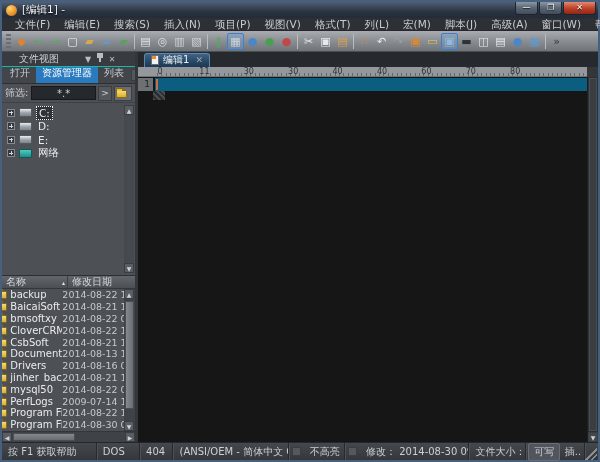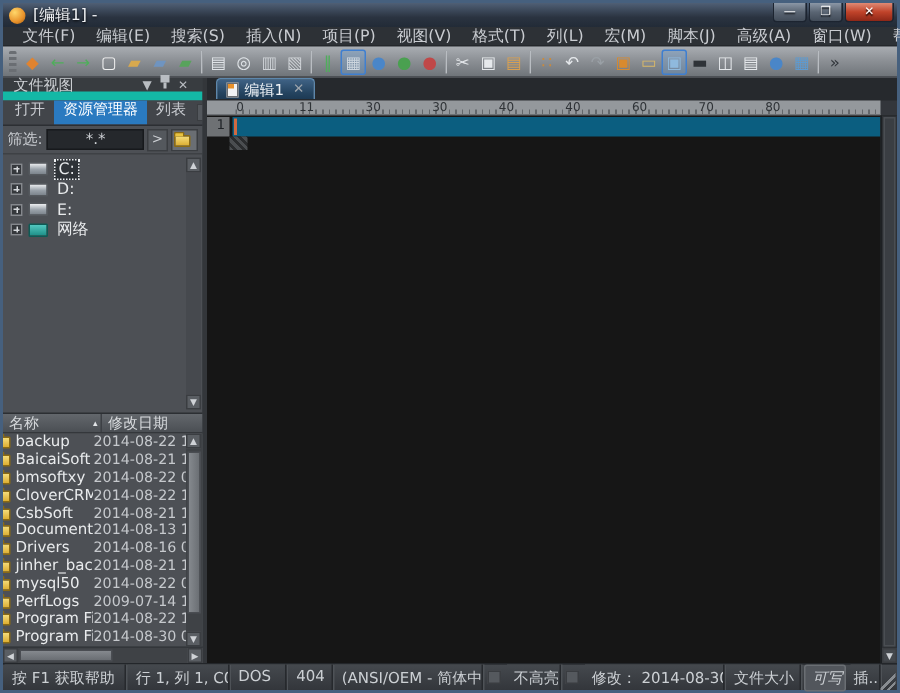--- a/index.html
+++ b/index.html
@@ -35,22 +35,22 @@
   .tbtn { width:17px; height:17px; display:flex; align-items:center; justify-content:center;
     border:1px solid transparent; border-radius:2px; flex:none; }
   .tbtn.sel { border-color:#3f7fd0; background:rgba(110,160,215,.35); }
   .tbtn span { font-size:11px; line-height:1; }
 
   
   .workspace { display:flex; height:390px; }
 
   
   .sidebar { width:133px; background:#4d5055; display:flex; flex-direction:column; flex:none; }
-  .side-header { height:15px; background:#383c40; border-bottom:6px solid #14b8a6;
-    display:flex; align-items:center; padding:0 7px; color:#ced1d5; font-size:10px; }
+  .side-header { height:15px; background:#383c40; border-bottom:1px solid #14b8a6;
+    display:flex; align-items:center; padding:0 17px; color:#ced1d5; font-size:10px; }
   .side-header .sp { flex:1; }
   .hbtn { color:#b9bdc2; font-size:8px; width:12px; text-align:center; line-height:13px; }
   .pin-ic { display:inline-block; width:6px; height:9px; position:relative; }
   .pin-ic:before { content:""; position:absolute; left:0; top:0; width:6px; height:5px; background:#b9bdc2; }
   .pin-ic:after { content:""; position:absolute; left:2px; top:5px; width:2px; height:4px; background:#b9bdc2; }
 
   .side-tabs { height:17px; background:#42454a; border-bottom:1px solid #2c2f33;
     display:flex; align-items:flex-end; padding-left:2px; overflow:hidden; }
   .stab { font-size:10px; color:#c9ccd1; padding:2px 6px 3px; white-space:nowrap; }
   .stab.active { background:#2a7ac0; color:#fff; border-radius:2px 2px 0 0; }
@@ -106,21 +106,21 @@
   .hscroll .thumb { position:absolute; top:1px; bottom:1px; left:11px; width:62px;
     background:linear-gradient(#85898e,#6a6e73); border:1px solid #4a4d52; }
   .harr { position:absolute; top:0; width:10px; height:10px; background:#5a5e63; border:1px solid #3a3d41;
     color:#cfd2d6; font-size:6px; text-align:center; line-height:9px; }
   .harr.left { left:0; } .harr.right { right:0; }
 
   .vsplit { width:3px; background:#33363a; flex:none; }
 
   
   .editor { flex:1; display:flex; flex-direction:column; min-width:0; }
-  .etabs { height:15px; background:#26292d; display:flex; align-items:flex-start; padding-left:6px; }
+  .etabs { height:15px; background:#26292d; display:flex; align-items:center; padding-left:6px; }
   .etab { height:14px; display:flex; align-items:center; padding:0 6px;
     background:linear-gradient(#3f6285,#24435f 70%,#1d3a54); border:1px solid #5d87ac; border-bottom:none;
     border-radius:3px 3px 0 0; }
   .etab-ico { width:8px; height:10px; background:#f0f2f4; border:1px solid #6a6e73; position:relative; margin-right:4px; }
   .etab-ico:before { content:""; position:absolute; left:0; top:0; width:4px; height:3px; background:#e8912a; }
   .etab-label { color:#eef2f6; font-size:10px; white-space:nowrap; }
   .etab-close { color:#9fa6ad; font-size:9px; margin-left:6px; }
 
   .ruler { height:10px; background:#94989c; position:relative; border-bottom:1px solid #6e7276; margin-right:11px; }
   .ruler-ticks { position:absolute; left:19px; right:0; bottom:0; height:3px;
@@ -137,21 +137,21 @@
   .evscroll { position:absolute; right:0; top:-10px; bottom:0; width:11px; background:#2d3034; border-left:1px solid #1d2023; }
   .evscroll .thumb { position:absolute; left:1px; right:1px; top:11px; bottom:11px; background:#3a3e43; border:1px solid #4a4e53; }
   .evscroll .sarr { background:#44484d; }
 
   
   .statusbar { height:18px; background:linear-gradient(#45494e,#33363b); border-top:1px solid #23262a;
     display:flex; align-items:center; color:#ccd0d4; font-size:10px; }
   .seg { padding:0 6px; white-space:nowrap; border-right:1px solid #26292d; box-shadow:1px 0 0 #4e5257; height:100%;
     display:flex; align-items:center; overflow:hidden; }
   .sbtn-sm { width:9px; height:9px; background:#55595e; border:1px solid #3a3d41; margin:0 3px; flex:none; }
-  .seg.button { background:#52565c; border:1px solid #6a6e73; border-radius:2px; height:18px; margin:0 2px; box-shadow:none; padding:0 5px;font-style:italic; }
+  .seg.button { background:#52565c; border:1px solid #6a6e73; border-radius:2px; height:18px; margin:0 2px; box-shadow:none; padding:0 5px; }
   .grip { width:12px; height:12px; margin-left:auto; margin-right:1px; align-self:flex-end;
     background:
       linear-gradient(135deg, transparent 50%, #888c91 50% 60%, transparent 60% 72%, #888c91 72% 82%, transparent 82%); }
 </style>
 </head>
 <body>
 
 <div class="window">
 
   <div class="titlebar">
@@ -463,21 +463,20 @@
 
           <div class="thumb"></div>
           <div class="sarr dn">▼</div>
         </div>
       </div>
     </div>
   </div>
 
   <div class="statusbar">
     <div class="seg" style="width:97px;">按 F1 获取帮助</div>
-    <div class="seg" style="width:80px;">行 1, 列 1, C0</div>
     <div class="seg" style="width:44px;">DOS</div>
     <div class="seg" style="width:34px;">404</div>
     <div class="seg" style="width:118px;">(ANSI/OEM - 简体中文 GBK)</div>
     <div class="sbtn-sm"></div>
     <div class="seg" style="width:42px;">不高亮</div>
     <div class="sbtn-sm"></div>
     <div class="seg" style="width:112px;">修改： 2014-08-30 09:40:48</div>
     <div class="seg" style="width:58px;">文件大小： 0</div>
     <div class="seg button">可写</div>
     <div class="seg" style="width:24px; padding:0 3px;">插..</div>

